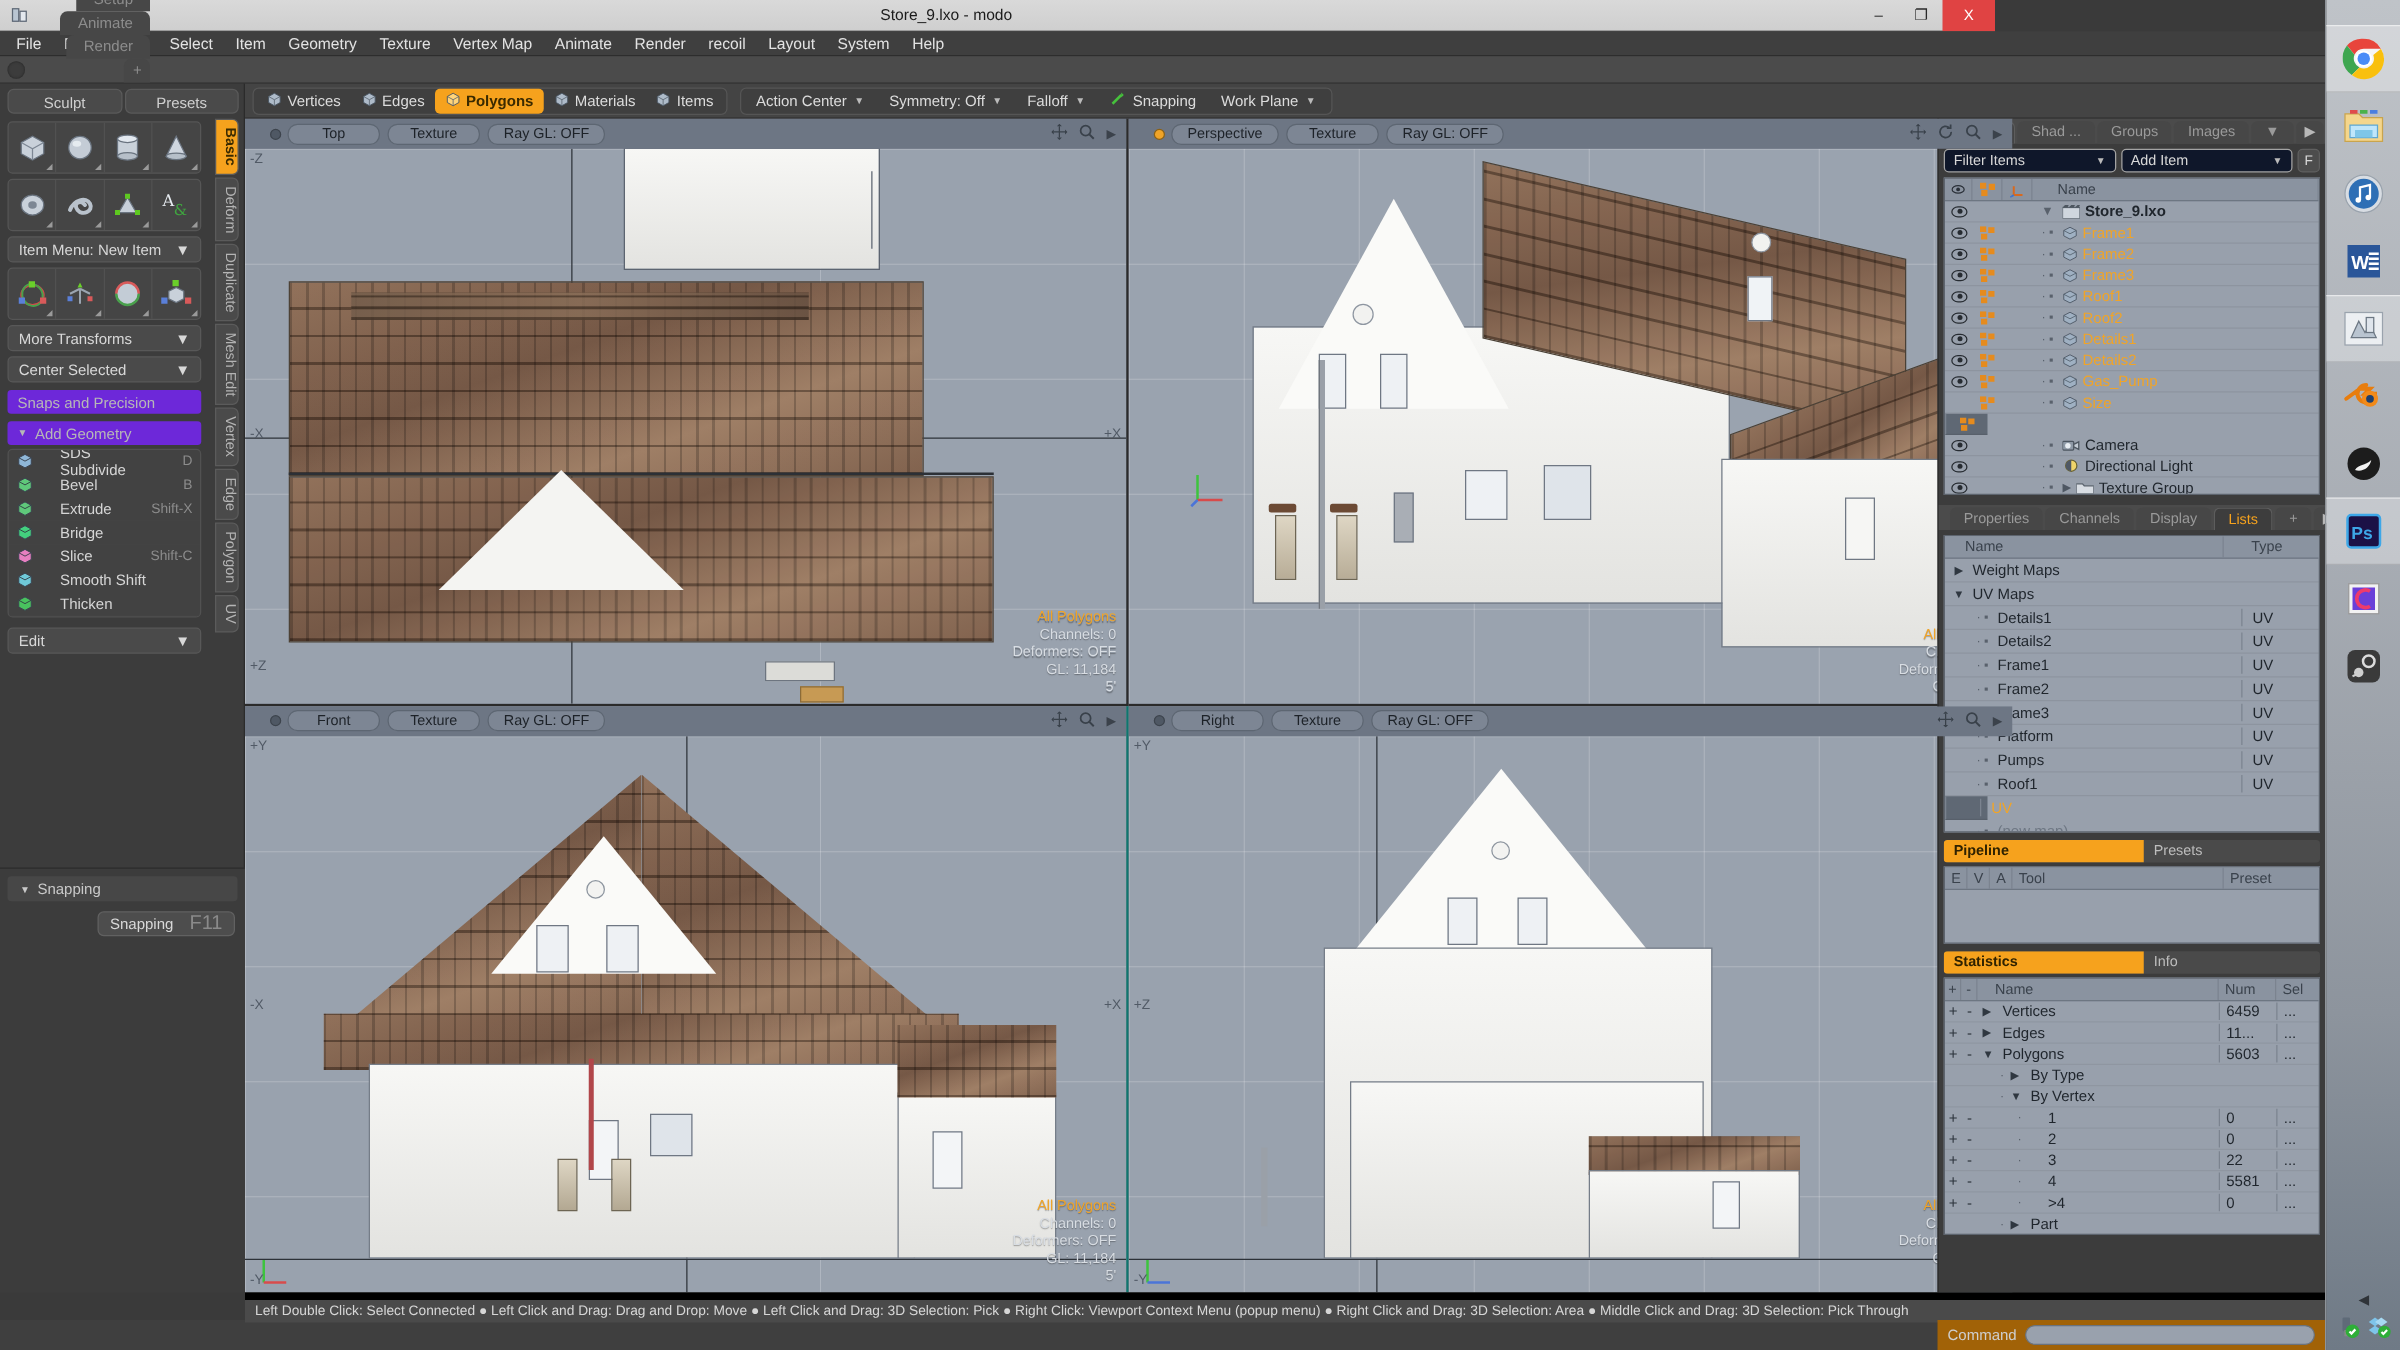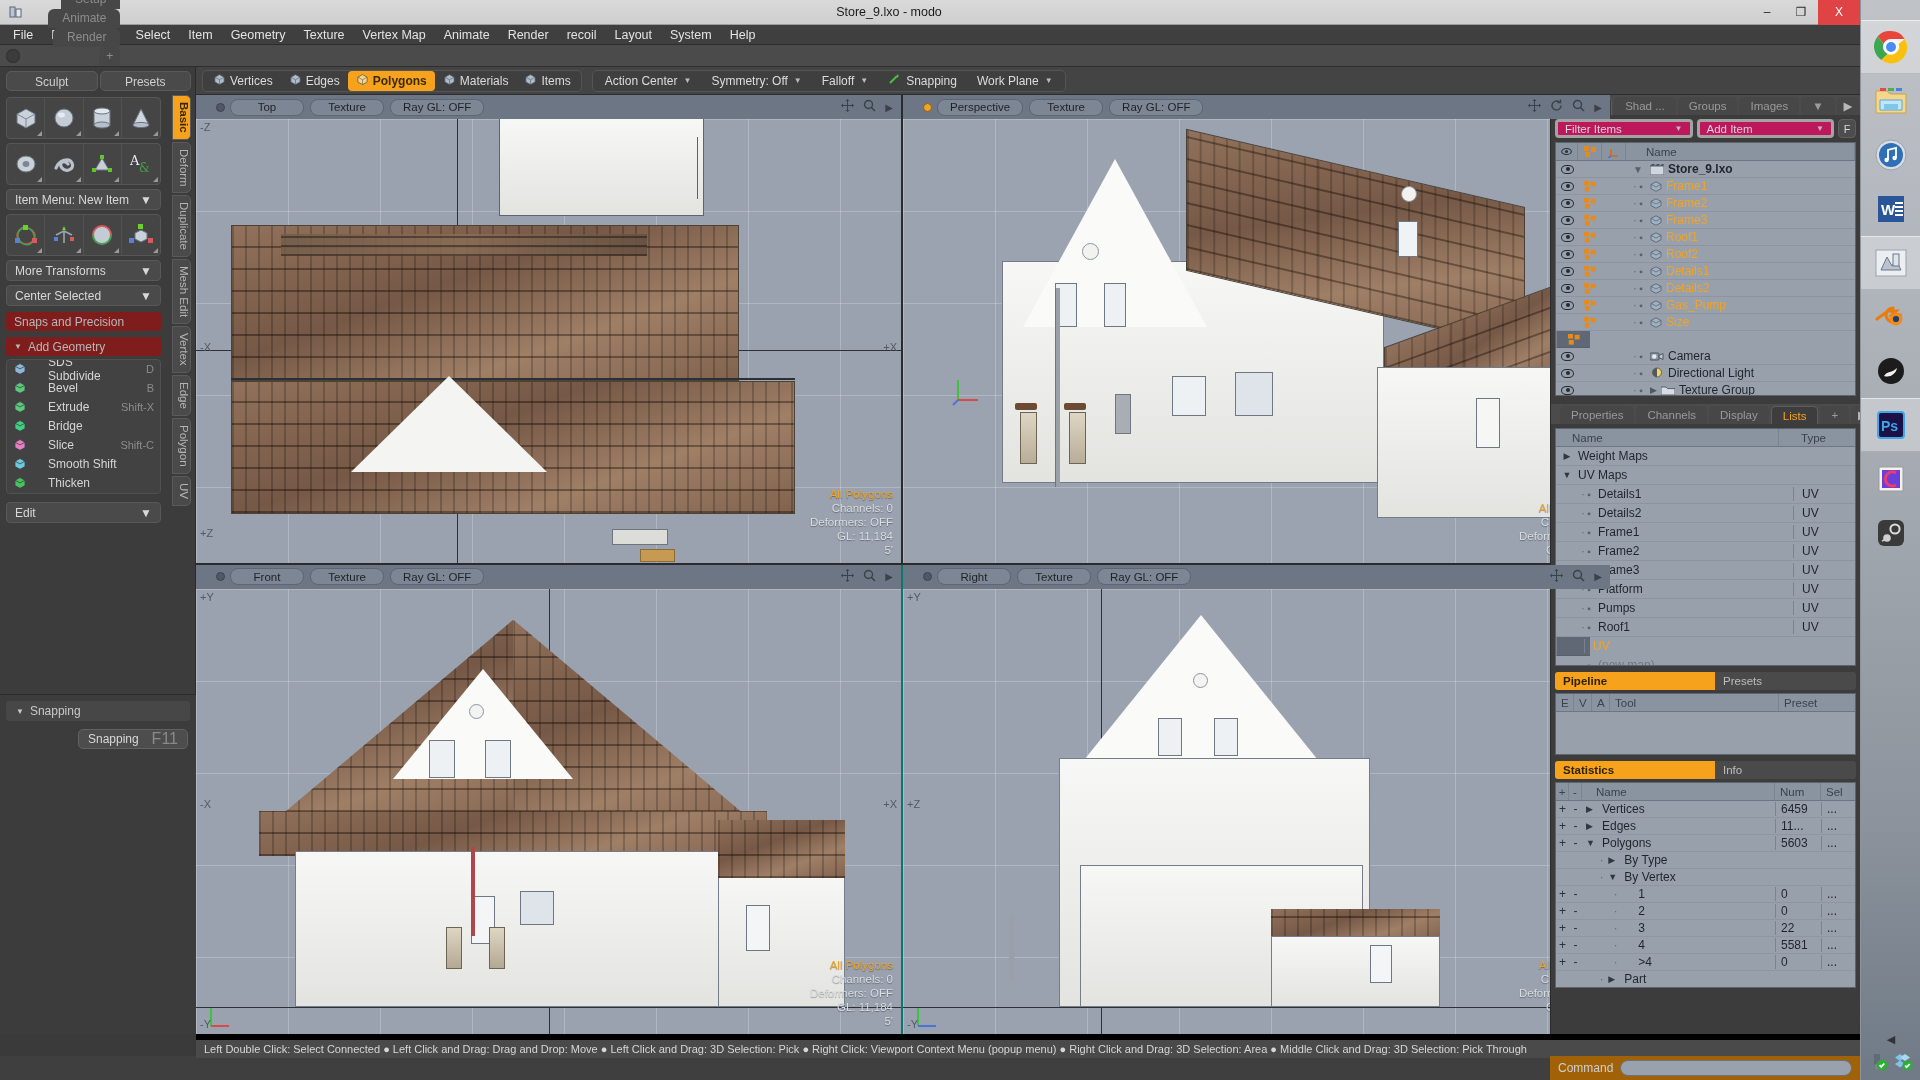--- a/index.html
+++ b/index.html
@@ -6,21 +6,21 @@
   html,body { width:1920px; height:1080px; overflow:hidden; }
   body {
     font-family: "Liberation Sans", sans-serif;
     background:#3a3a3a; color:#d2d2d2; font-size:12px;
     -webkit-font-smoothing: antialiased;
   }
   #app { position:relative; width:1920px; height:1080px; }
 
   
   .titlebar {
-    position:absolute; left:0; top:0; width:1860px; height:25px;
+    position:absolute; left:0; top:0; width:1596px; height:25px;
     background:linear-gradient(#d9d9d9,#cfcfcf);
     border-bottom:1px solid #9c9c9c;
     display:flex; align-items:center;
   }
   .tb-icon { width:24px; height:22px; margin-left:4px; display:flex; align-items:center; justify-content:center;}
   .tb-title { flex:1; text-align:center; color:#1b1b1b; font-size:12.5px; padding-left:-40px;}
   .tb-buttons { display:flex; height:25px; }
   .tb-btn { width:34px; height:25px; display:flex; align-items:center; justify-content:center; color:#2a2a2a; font-size:12px;}
   .tb-btn.close { background:#e04343; color:#fff; width:42px;}
 
@@ -63,21 +63,21 @@
   
   .leftpanel { position:absolute; left:0; top:67px; width:196px; bottom:46px; background:#3c3c3c; border-right:1px solid #2b2b2b;}
   .lp-tabs { display:flex; gap:2px; padding:4px 4px 2px 6px;}
   .lp-tab { flex:1; height:20px; line-height:20px; text-align:center; font-size:12px; color:#cfcfcf; background:#4a4a4a; border:1px solid #5a5a5a; border-radius:5px;}
   .lp-body { position:absolute; left:0; top:26px; right:28px; bottom:0; padding:4px 6px;}
   .primgrid { display:grid; grid-template-columns:repeat(4,1fr); background:#454545; border:1px solid #565656; border-radius:4px; margin-bottom:4px;}
   .primcell { height:40px; display:flex; align-items:center; justify-content:center; border-right:1px solid #515151; position:relative;}
   .primcell:last-child{border-right:none;}
   .primcell .corner { position:absolute; right:2px; bottom:2px; width:0;height:0;border-left:5px solid transparent;border-bottom:5px solid #9a9a9a;}
   .selrow { background:#4a4a4a; border:1px solid #585858; border-radius:4px; height:21px; display:flex; align-items:center; justify-content:space-between; padding:0 8px; font-size:12px; color:#d8d8d8; margin-bottom:4px;}
-  .sectionhdr { background:#7f1d1d; border-radius:3px; height:19px; display:flex; align-items:center; padding:0 8px; font-size:12px; color:#b7b7b7; margin:6px 0 3px;}
+  .sectionhdr { background:#6d28d9; border-radius:3px; height:19px; display:flex; align-items:center; padding:0 8px; font-size:12px; color:#b7b7b7; margin:6px 0 3px;}
   .toolrow { height:19px; display:flex; align-items:center; gap:21px; padding:0 6px; font-size:12px; color:#d5d5d5; border-bottom:1px solid #434343;}
   .toolrow .shortcut { margin-left:auto; color:#8c8c8c; font-size:11px;}
   .toolrow .ticon { width:14px;height:14px;flex:none;}
   .toolwrap { background:#424242; border:1px solid #515151; border-radius:4px; overflow:hidden;}
   .vtabs { position:absolute; right:0; top:26px; width:28px; bottom:0; padding-top:2px;}
   .vtab { writing-mode:vertical-rl; text-orientation:mixed; width:19px; margin:0 auto 2px; padding:6px 0;
           font-size:11.5px; color:#b4b4b4; background:#4a4a4a; border:1px solid #5b5b5b; border-radius:0 5px 5px 0; text-align:center;}
   .vtab.active { background:#f6a21d; color:#3a2a00; font-weight:bold;}
 
   .snapPanel { position:absolute; left:0; bottom:0; width:196px; height:340px; border-top:1px solid #2b2b2b; background:#3c3c3c;}
@@ -128,21 +128,21 @@
   .whitebody { background:linear-gradient(180deg,#f7f7f5,#e3e3e0); }
 
   
   .rightpanel { position:absolute; right:60px; top:95px; width:310px; bottom:46px; background:#3c3c3c; border-left:1px solid #2b2b2b;}
   .panelTabs { display:flex; align-items:flex-end; height:20px; padding-left:4px; background:#4b4b4b;}
   .panelTabs .dot{width:12px;height:12px;border-radius:50%;background:#3c3c3c;margin:0 4px 3px 1px;}
   .ptab { height:18px; line-height:18px; padding:0 11px; font-size:11.5px; color:#9a9a9a; background:#474747; border-radius:5px 5px 0 0; margin-right:2px; white-space:nowrap;}
   .ptab.active { background:#3d3d3d; color:#f6a21d; border:1px solid #5d5d5d; border-bottom:none;}
   .ptab.arrow { margin-left:auto; padding:0 7px; color:#b8b8b8;}
   .filterRow { display:flex; gap:4px; padding:4px; }
-  .filterSel { flex:1; height:19px; background:#be185d; border:3px solid #a3a3a3; border-radius:4px; display:flex; align-items:center; justify-content:space-between; padding:0 7px; font-size:11.5px; color:#d8d8d8;}
+  .filterSel { flex:1; height:19px; background:#0f172a; border:1px solid #a3a3a3; border-radius:4px; display:flex; align-items:center; justify-content:space-between; padding:0 7px; font-size:11.5px; color:#d8d8d8;}
   .filterSel .caret{font-size:8px;color:#bbb;}
   .fbtn { width:18px; height:19px; background:#4d4d4d; border:1px solid #5f5f5f; border-radius:4px; font-size:11px; color:#d8d8d8; display:flex;align-items:center;justify-content:center;}
 
   .listbox { margin:0 4px; background:#98a0ac; border:1px solid #5d646e;}
   .listhdr { display:flex; height:18px; background:#8a93a0; border-bottom:1px solid #6d7682; font-size:11.5px; color:#2b3views;}
   .lh { color:#3a424c; display:flex; align-items:center; padding:0 5px; border-right:1px solid #7b838f;}
   .irow { display:flex; height:17px; align-items:center; font-size:12px; color:#1f252c; border-bottom:1px solid rgba(0,0,0,.07);}
   .irow.sel { background:#5f6874; }
   .irow .c-eye { width:22px; display:flex;align-items:center;justify-content:center;}
   .irow .c-sm  { width:24px; display:flex;align-items:center;justify-content:center;}

